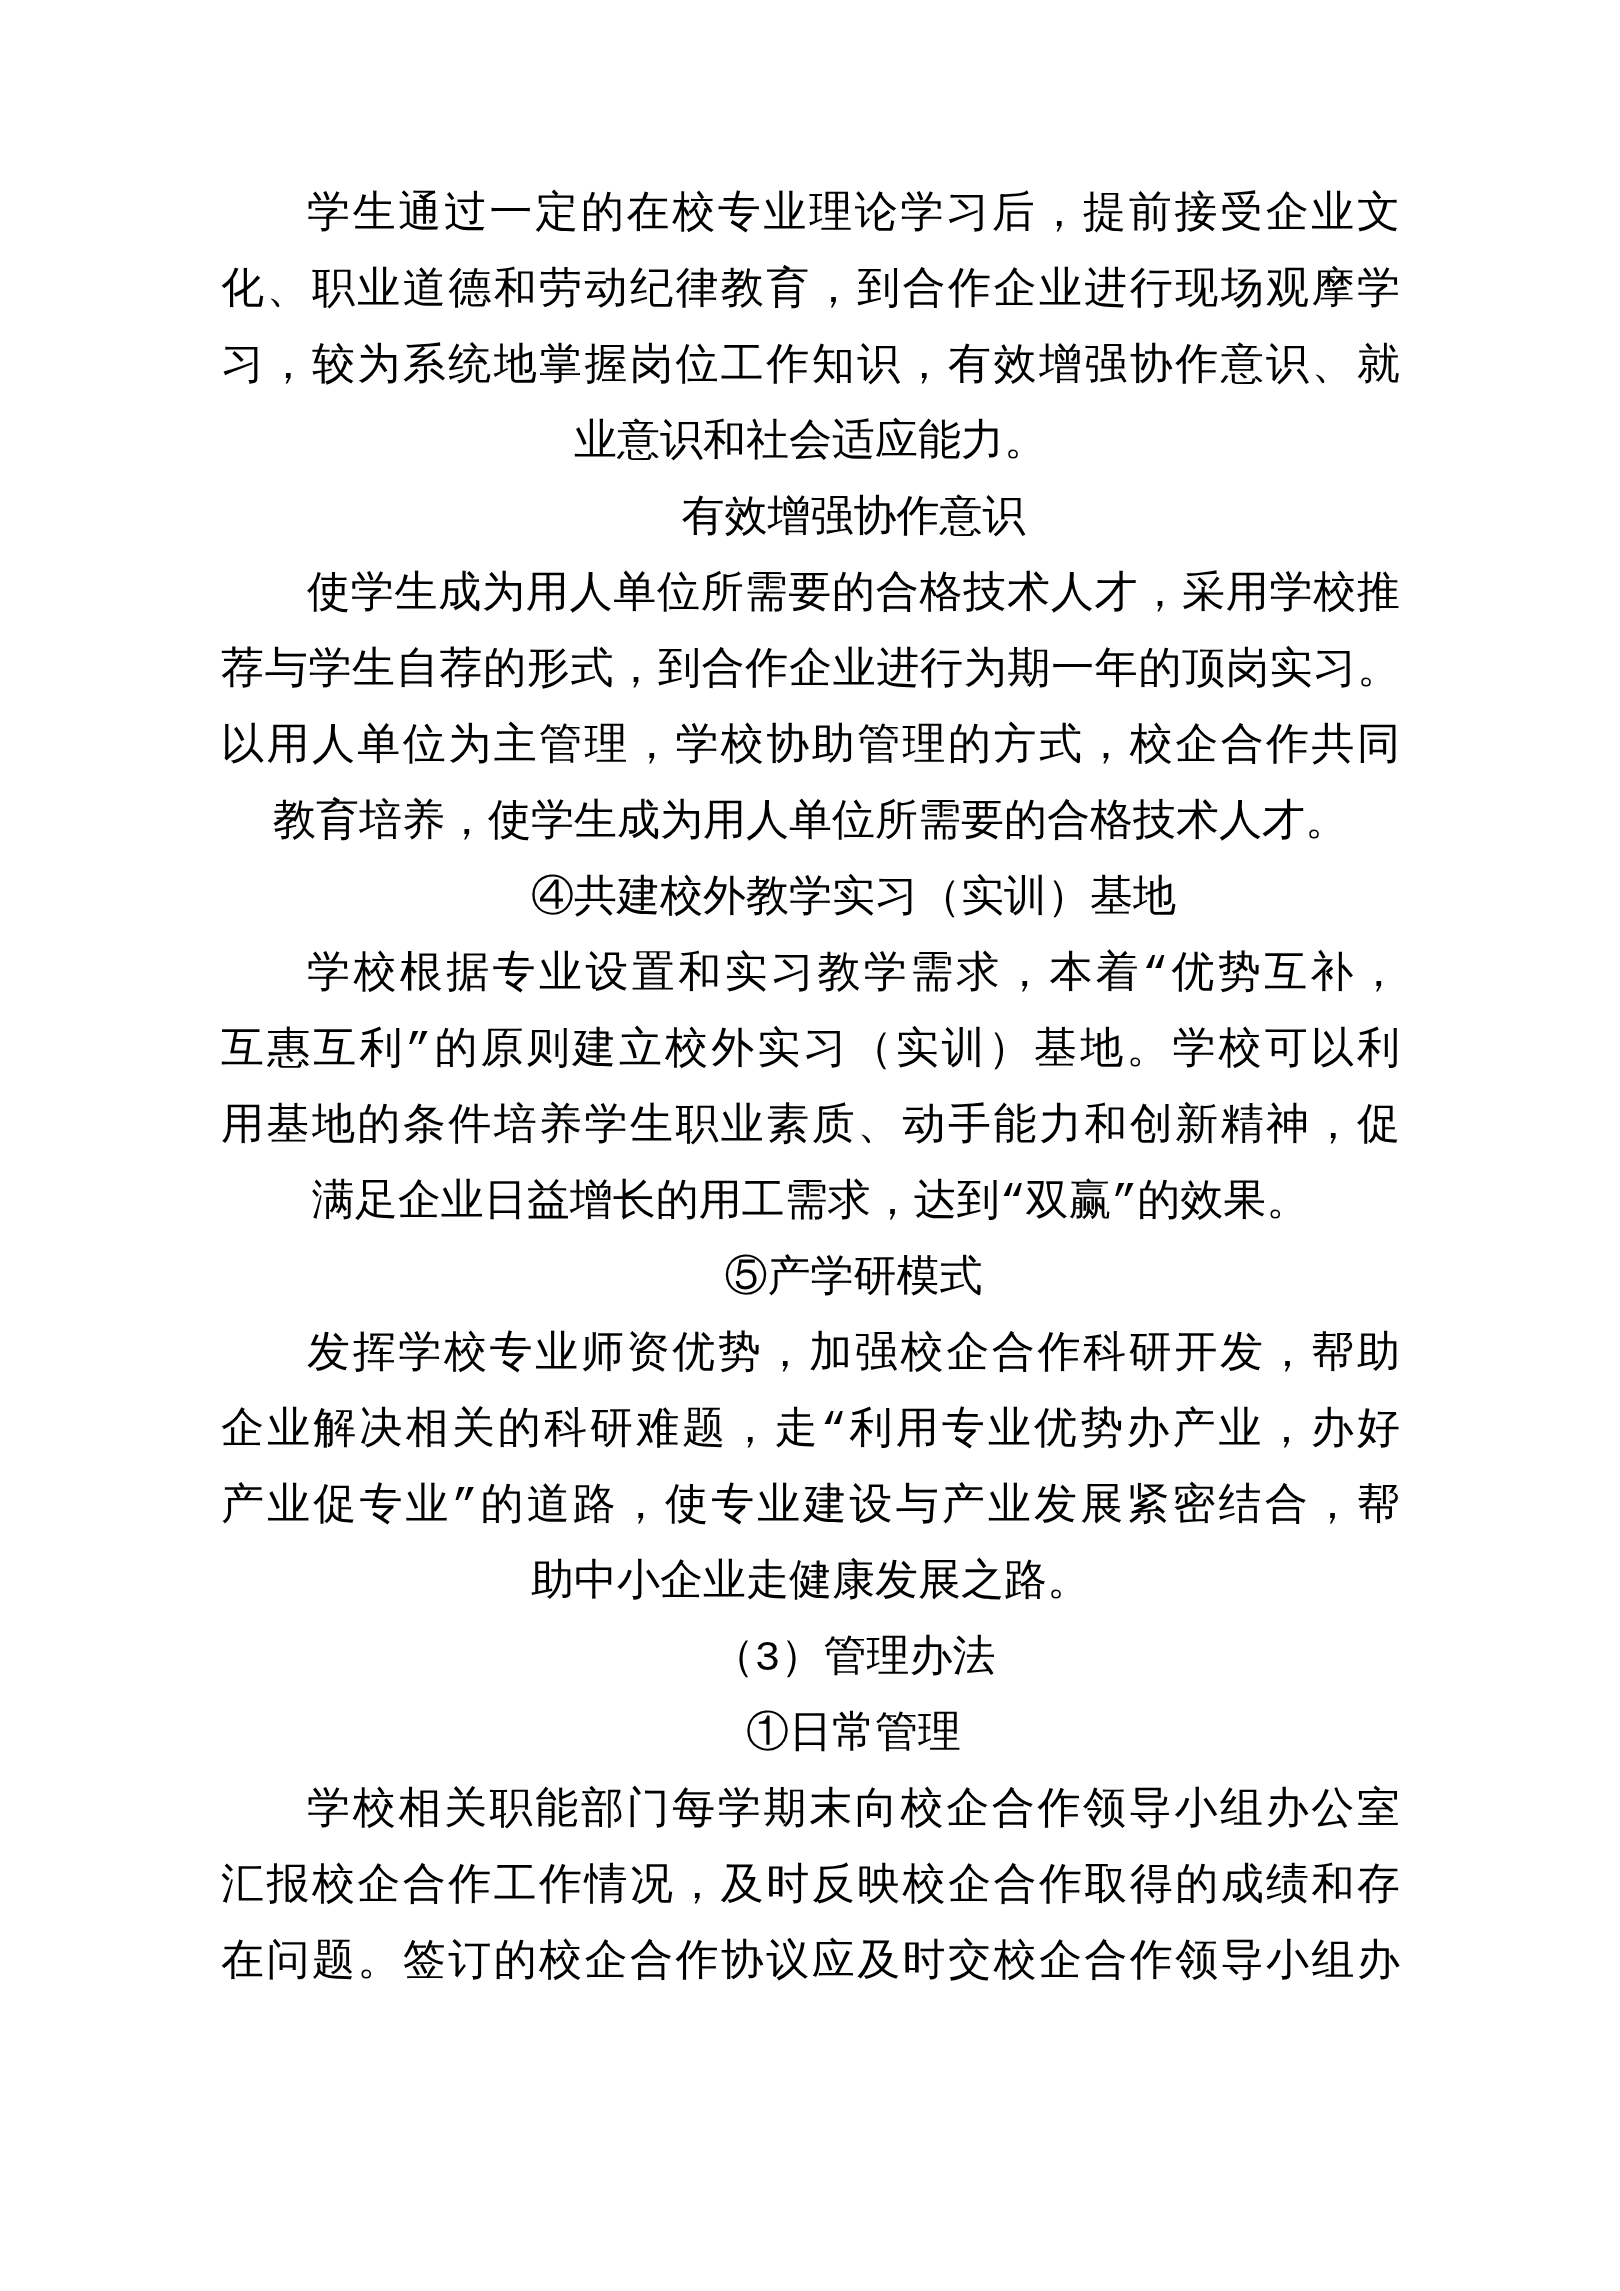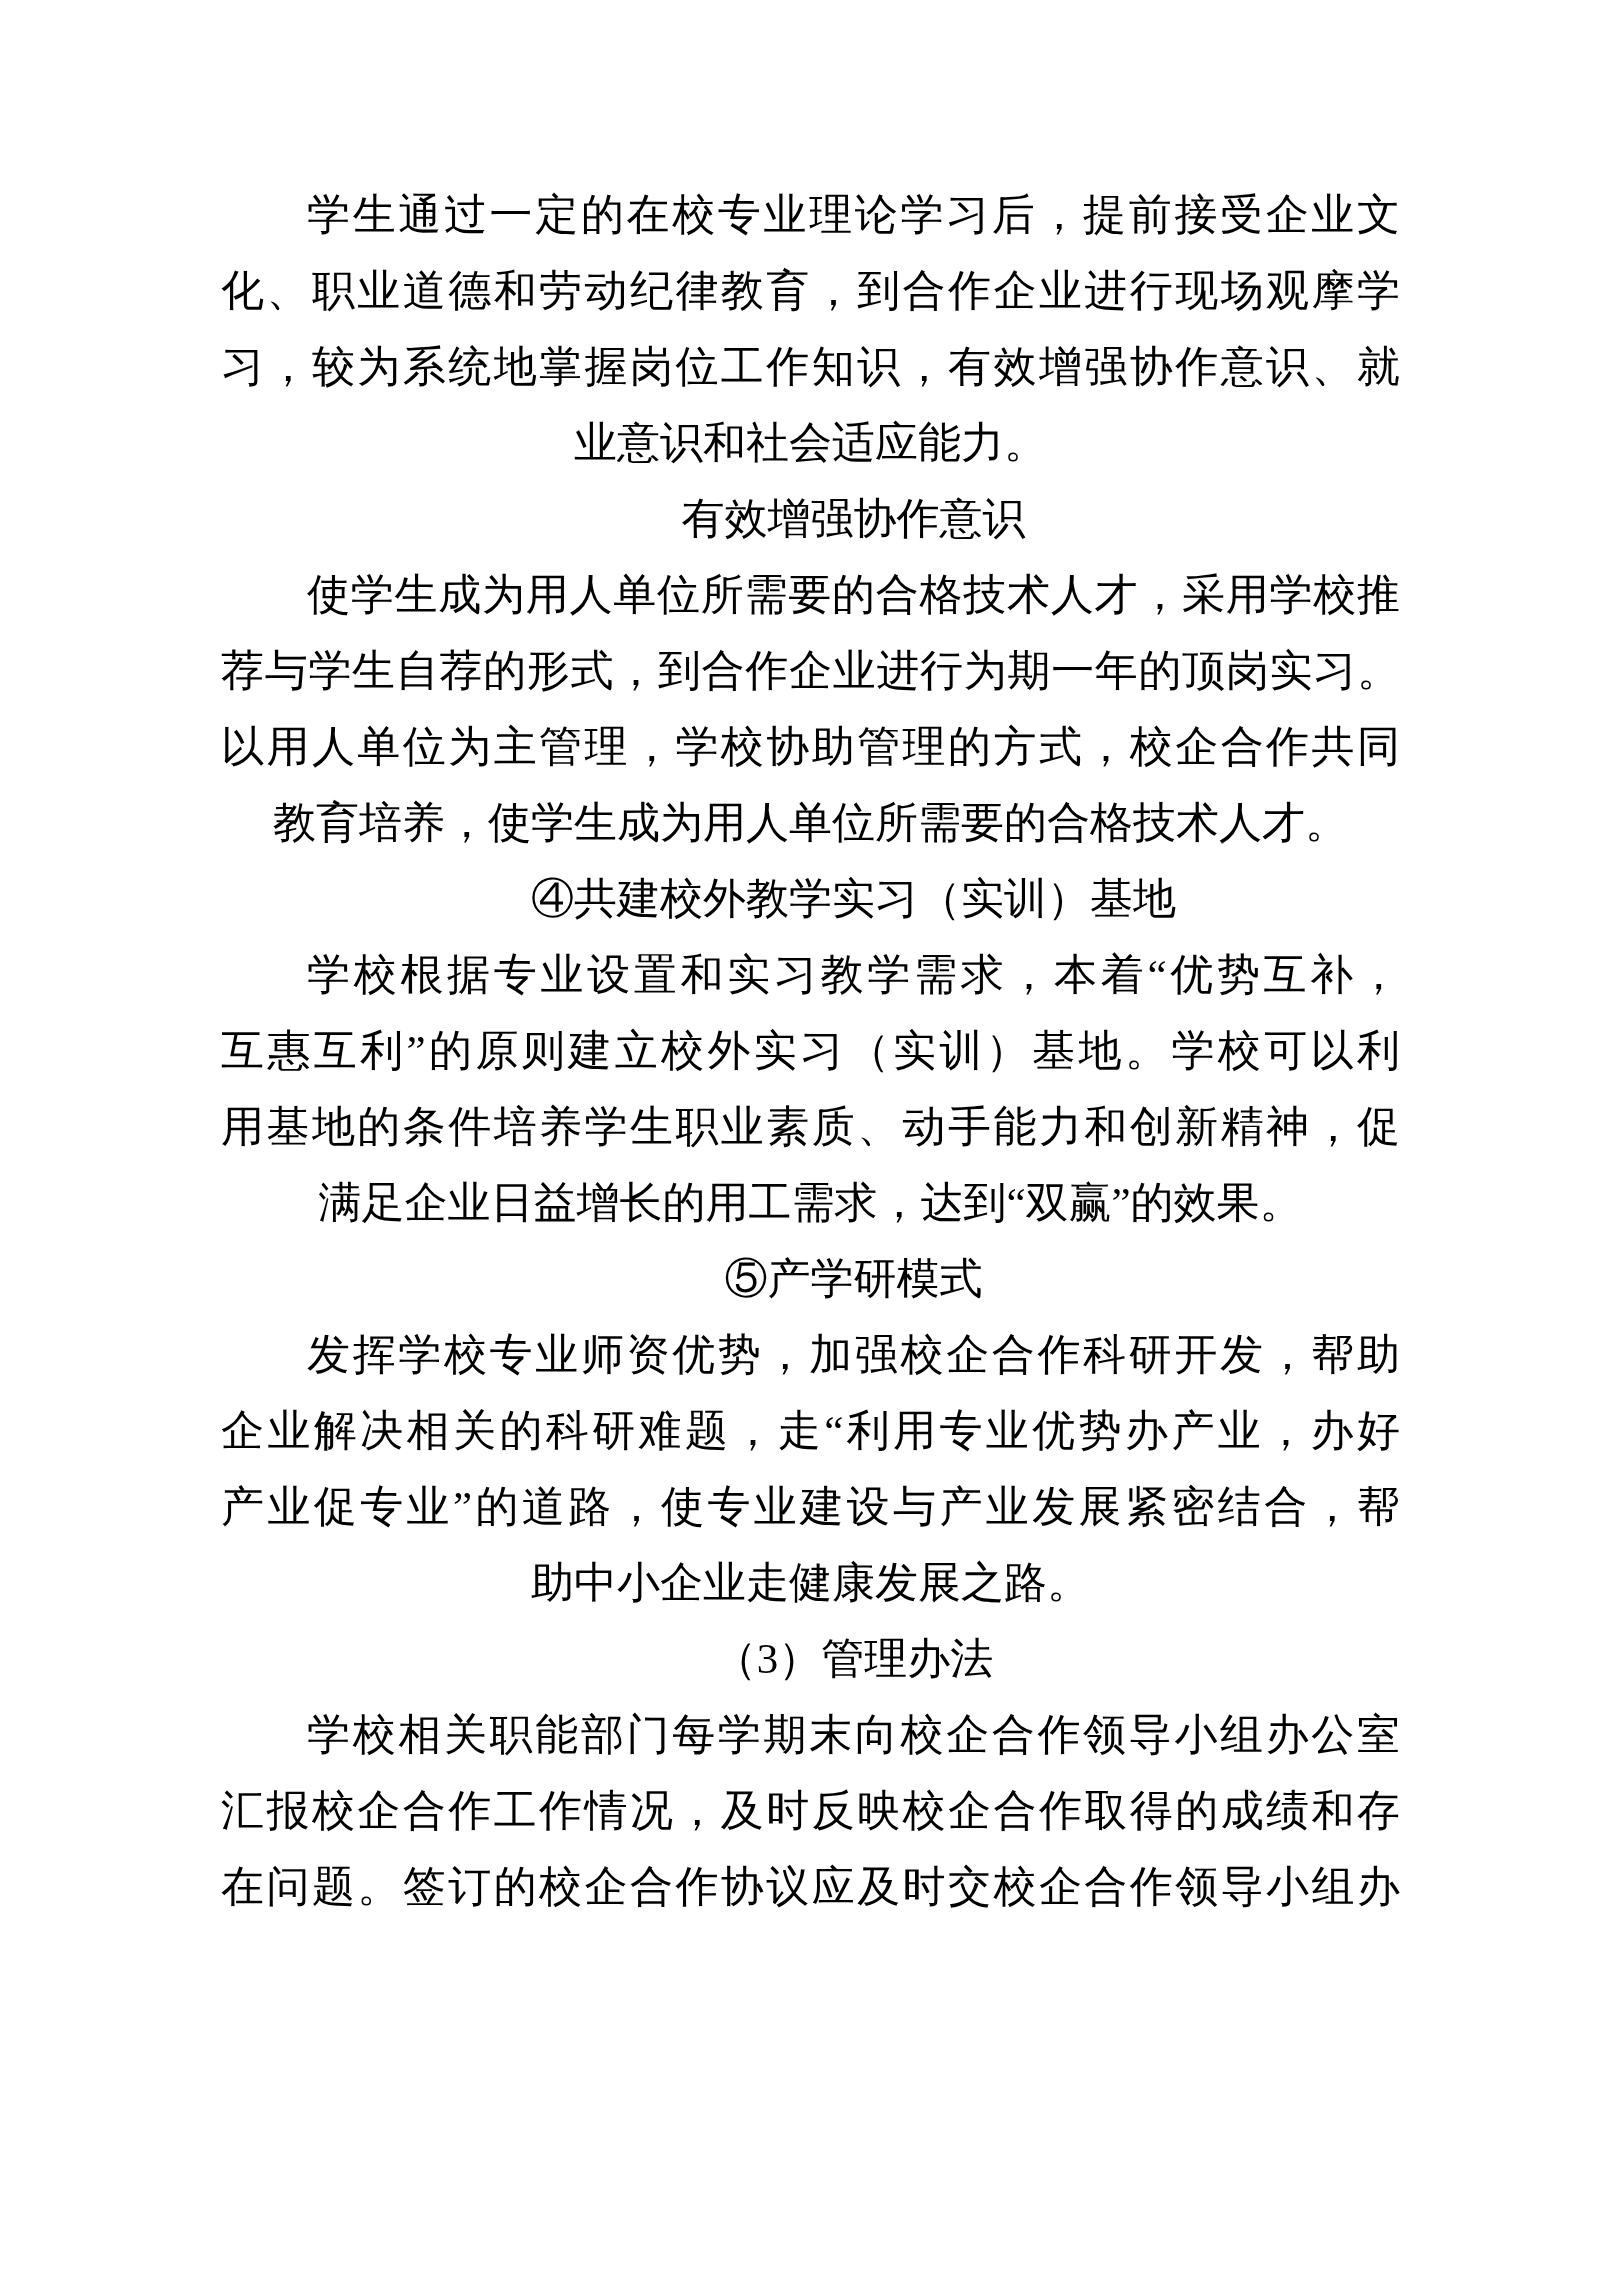--- a/index.html
+++ b/index.html
@@ -6,21 +6,21 @@
     margin: 0;
     padding: 0;
     background: #ffffff;
   }
   .page {
     position: relative;
     width: 1620px;
     height: 2064px;
     background: #ffffff;
     overflow: hidden;
-    font-family: Liberation Serif, serif;
+    font-family: Liberation Mono, monospace;
     color: #000000;
   }
   .text-block {
     position: absolute;
     left: 221px;
     top: 177px;
     width: 1179px;
   }
   .line {
     height: 76px;
@@ -68,20 +68,21 @@
       <div class="line justify indent">学校根据专业设置和实习教学需求，本着“优势互补，</div>
       <div class="line justify">互惠互利”的原则建立校外实习（实训）基地。学校可以利</div>
       <div class="line justify">用基地的条件培养学生职业素质、动手能力和创新精神，促</div>
       <div class="line">满足企业日益增长的用工需求，达到“双赢”的效果。</div>
       <div class="line indent">⑤产学研模式</div>
       <div class="line justify indent">发挥学校专业师资优势，加强校企合作科研开发，帮助</div>
       <div class="line justify">企业解决相关的科研难题，走“利用专业优势办产业，办好</div>
       <div class="line justify">产业促专业”的道路，使专业建设与产业发展紧密结合，帮</div>
       <div class="line">助中小企业走健康发展之路。</div>
       <div class="line indent">（3）管理办法</div>
+      <div class="line indent">①日常管理</div>
       <div class="line justify indent">学校相关职能部门每学期末向校企合作领导小组办公室</div>
       <div class="line justify">汇报校企合作工作情况，及时反映校企合作取得的成绩和存</div>
       <div class="line justify">在问题。签订的校企合作协议应及时交校企合作领导小组办</div>
     </div>
   <div class="footer">
     <span class="page-number">31</span>
   </div>
 </div>
 
 

